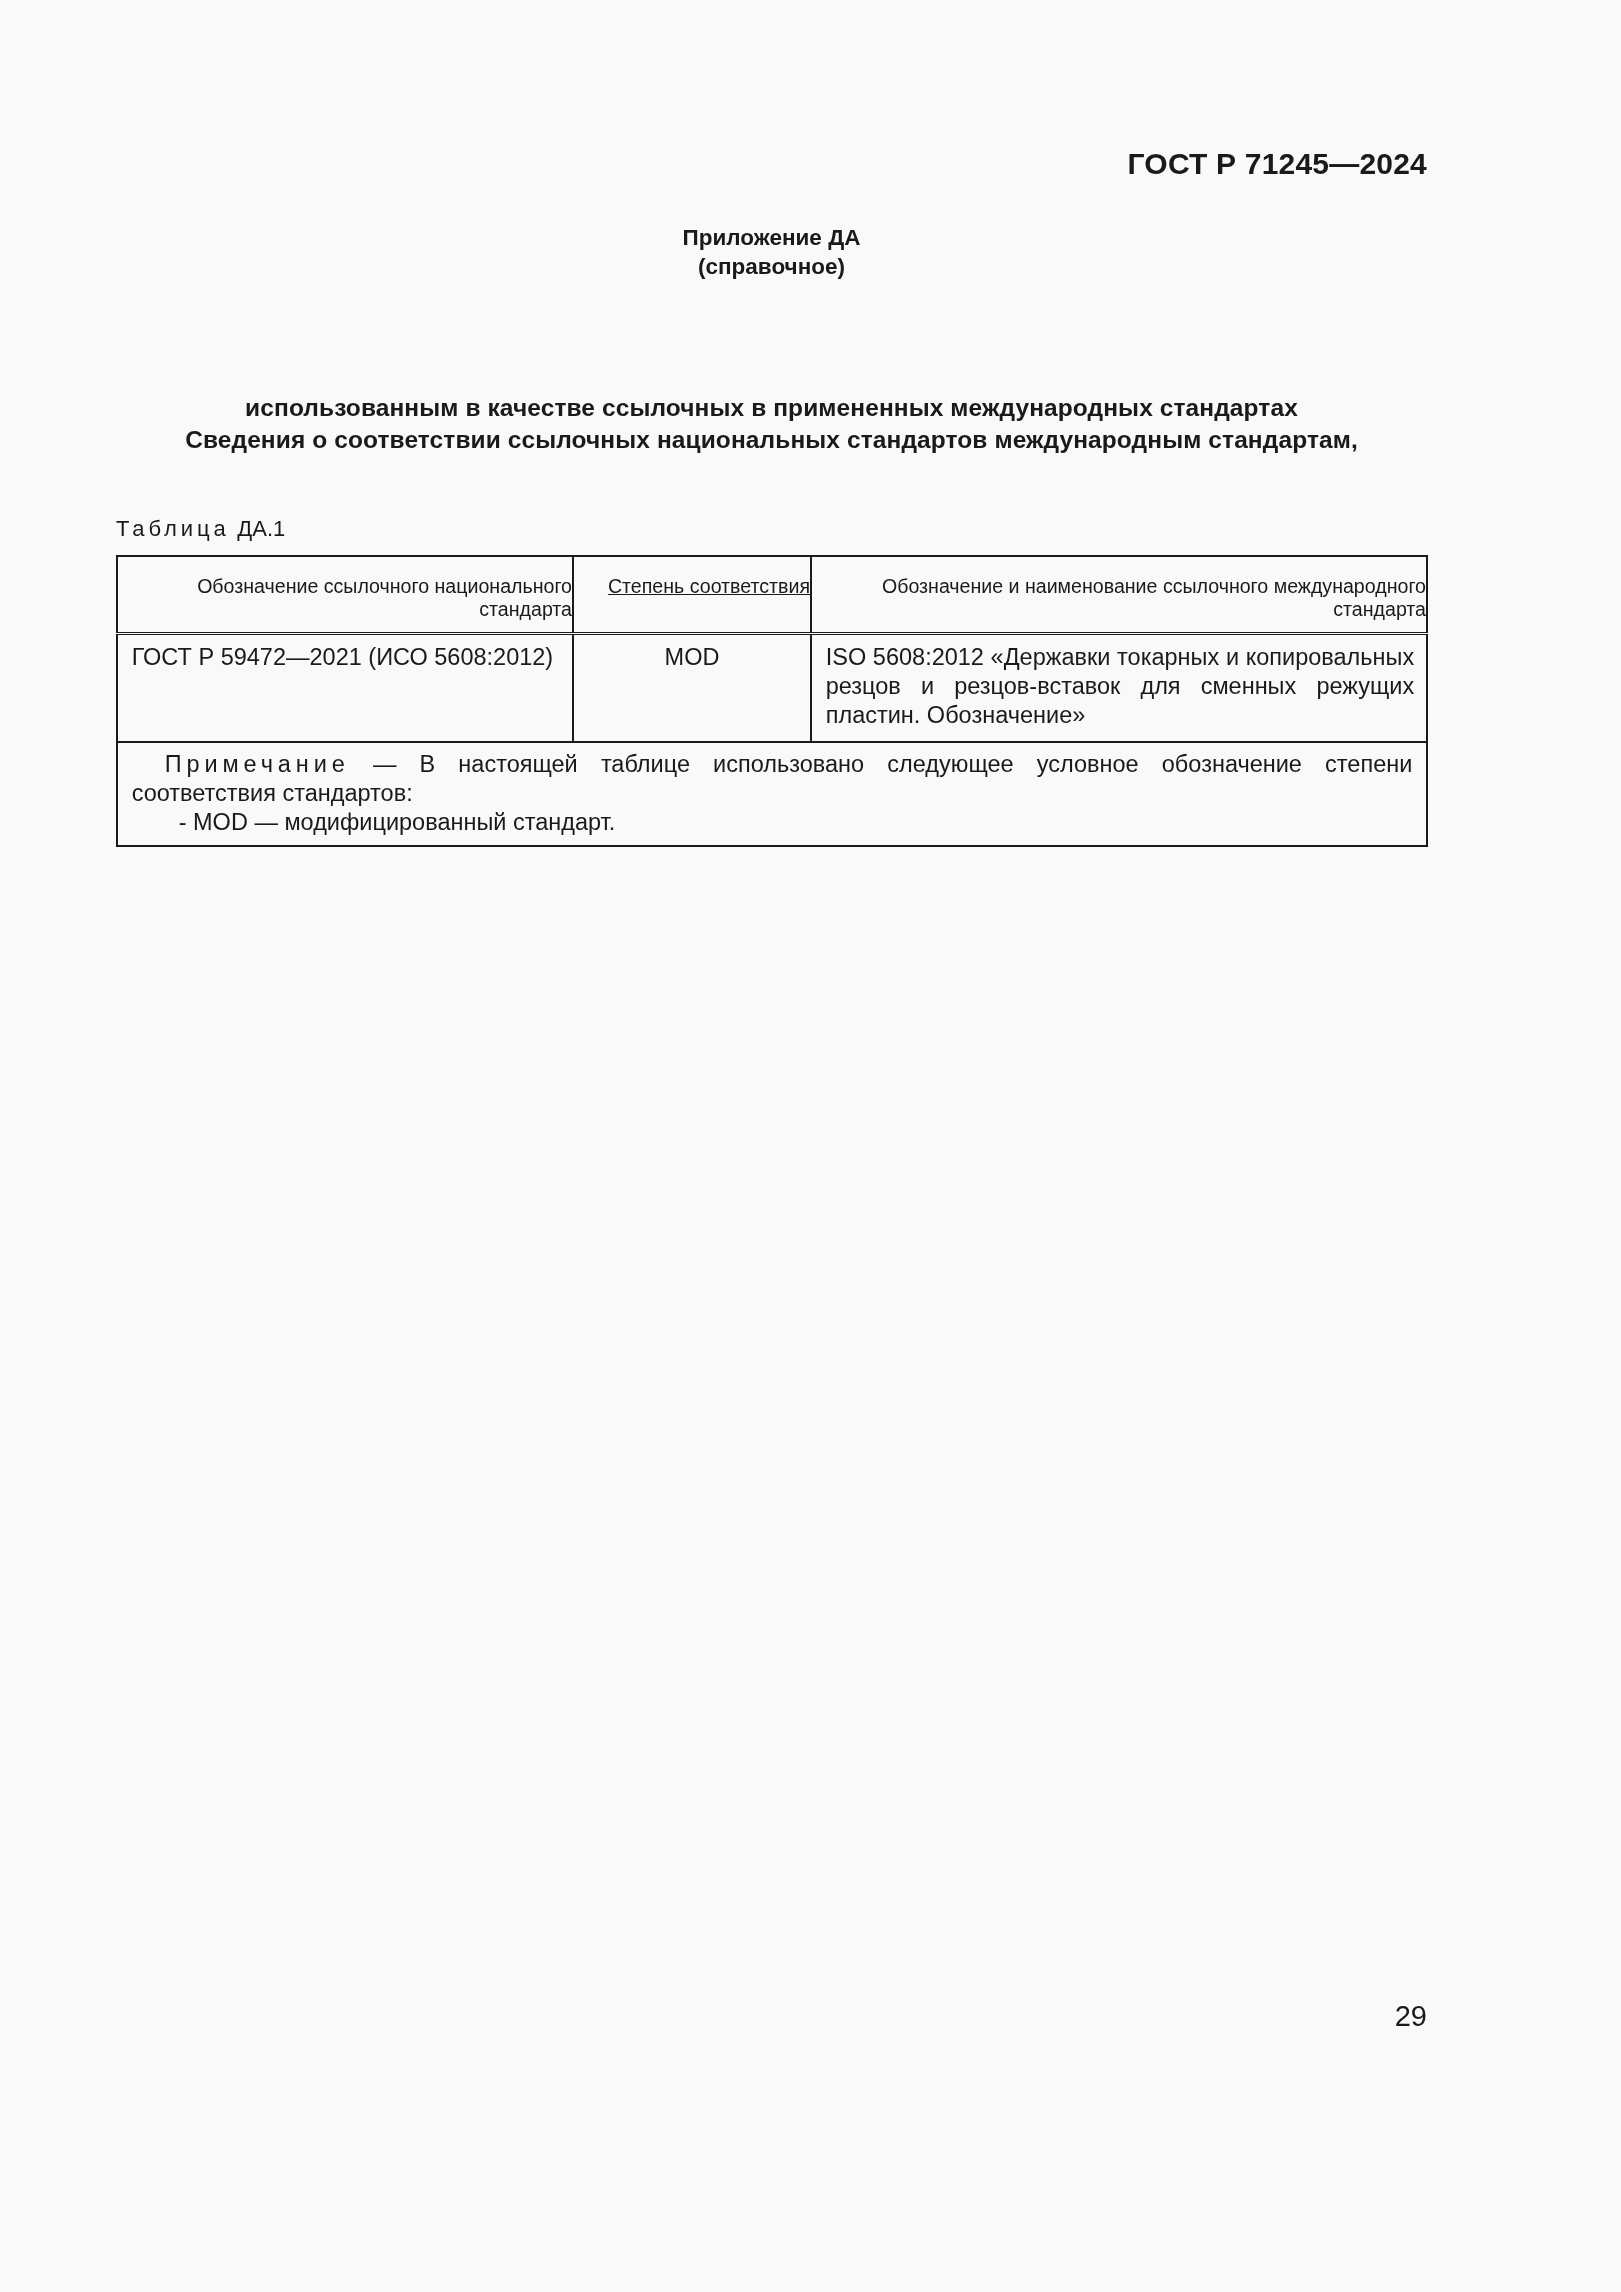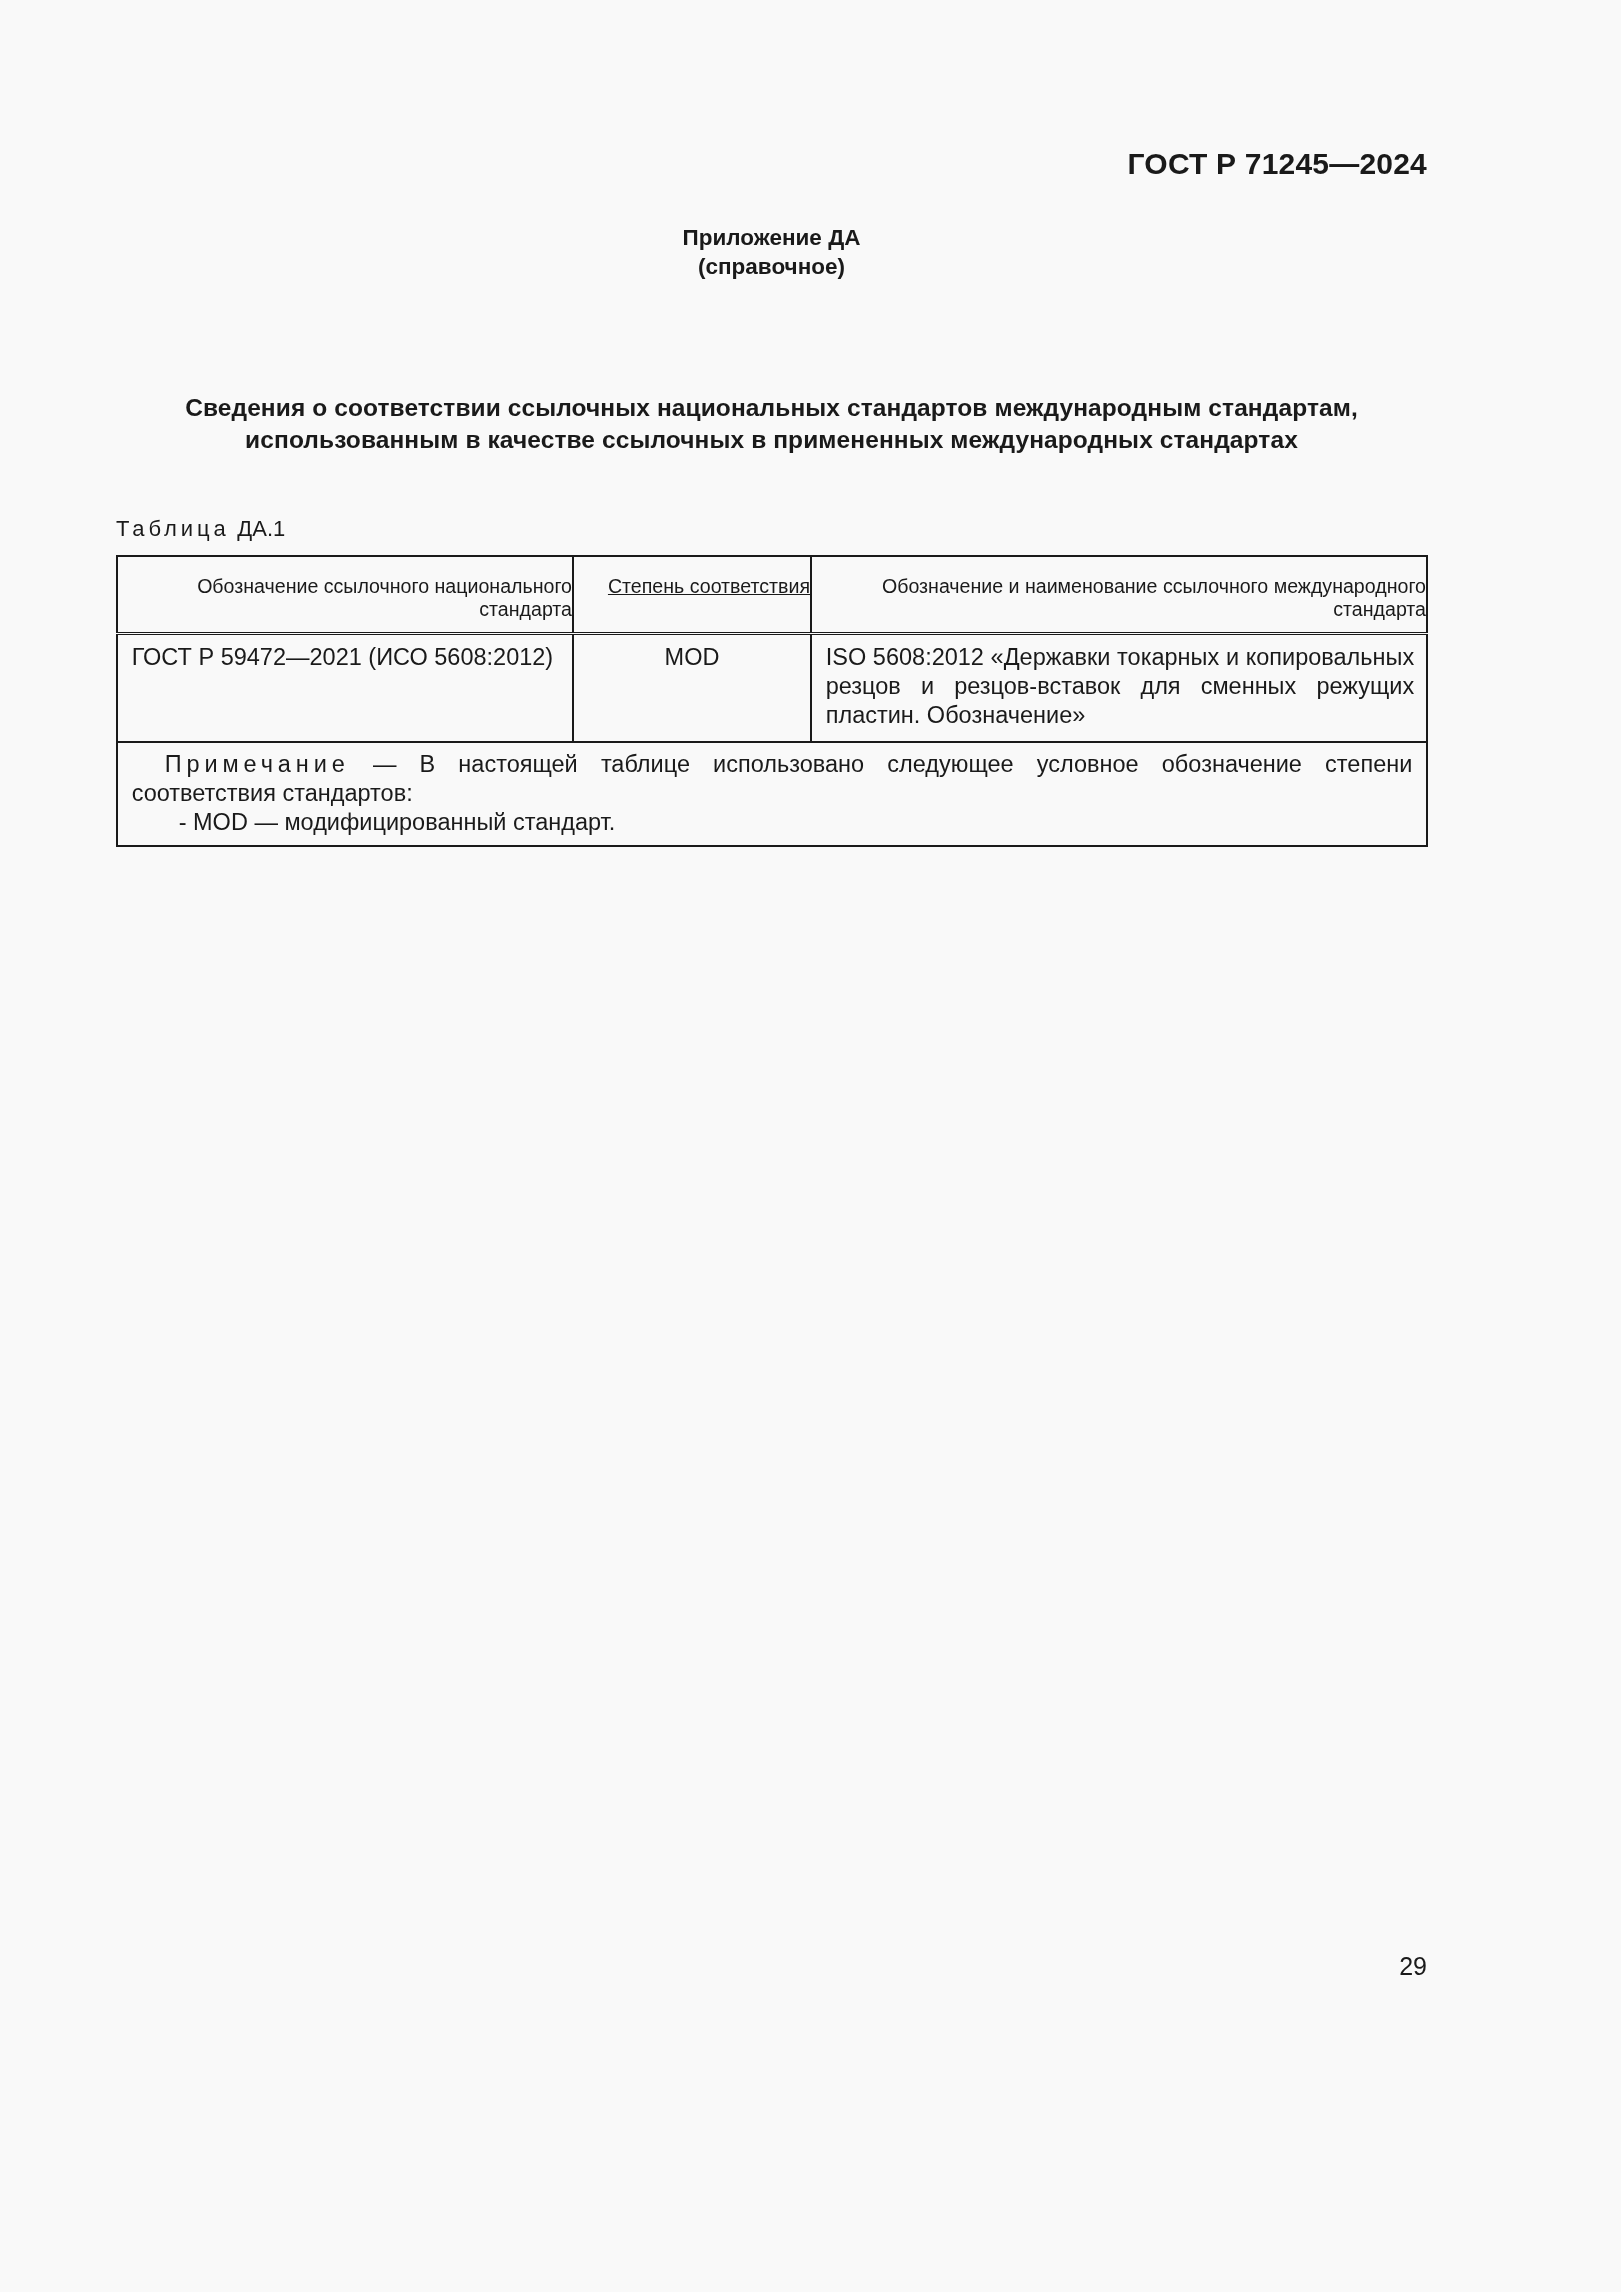--- a/index.html
+++ b/index.html
@@ -69,37 +69,37 @@
     border: 2.9px solid #1a1a1a;
     border-top: none;
     padding: 6.9px 13.7px 7.8px 13.7px !important;
     line-height: 29px;
     font-size: 23.5px;
     text-align: justify;
   }
   .note-label { letter-spacing: 4.9px; margin-left: 33px; }
   .note-item { display: block; padding-left: 47px; text-indent: 0px; }
   .page-number {
-    position: absolute; top: 1952px; right: 194px;
-    font-size: 25px;
+    position: absolute; top: 2000px; right: 194px;
+    font-size: 29px;
   }
 </style>
 </head>
 <body>
 
 <div class="doc-code">ГОСТ Р 71245—2024</div>
 
 <div class="appendix">
   <div>Приложение ДА</div>
   <div>(справочное)</div>
 </div>
 
 <div class="section-title">
+  <div>использованным в качестве ссылочных в примененных международных стандартах</div>
   <div>Сведения о соответствии ссылочных национальных стандартов международным стандартам,</div>
-  <div>использованным в качестве ссылочных в примененных международных стандартах</div>
 </div>
 
 <div class="table-caption">
   <span>Таблица</span><span class="num">ДА.1</span>
 </div>
 
 <table class="main">
   <thead>
     <tr>
       <th class="th th-1">Обозначение ссылочного национального стандарта</th>

